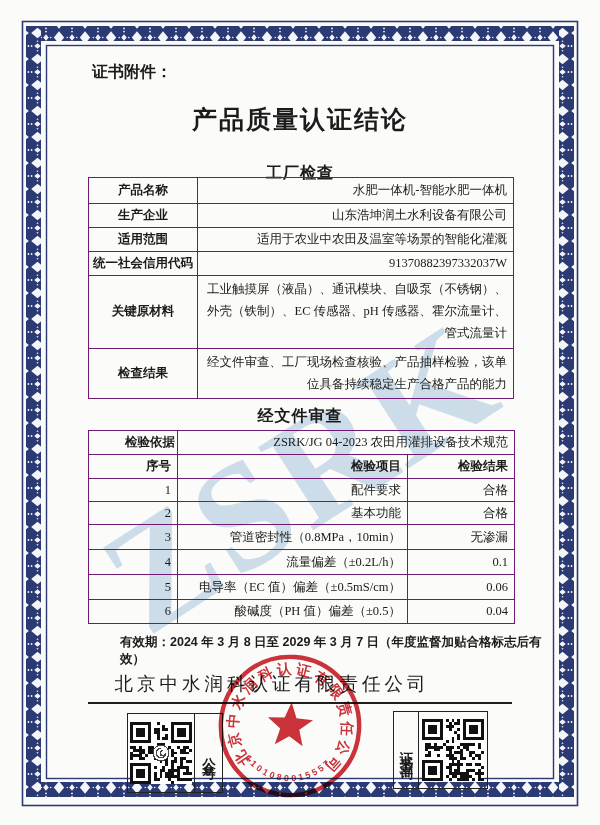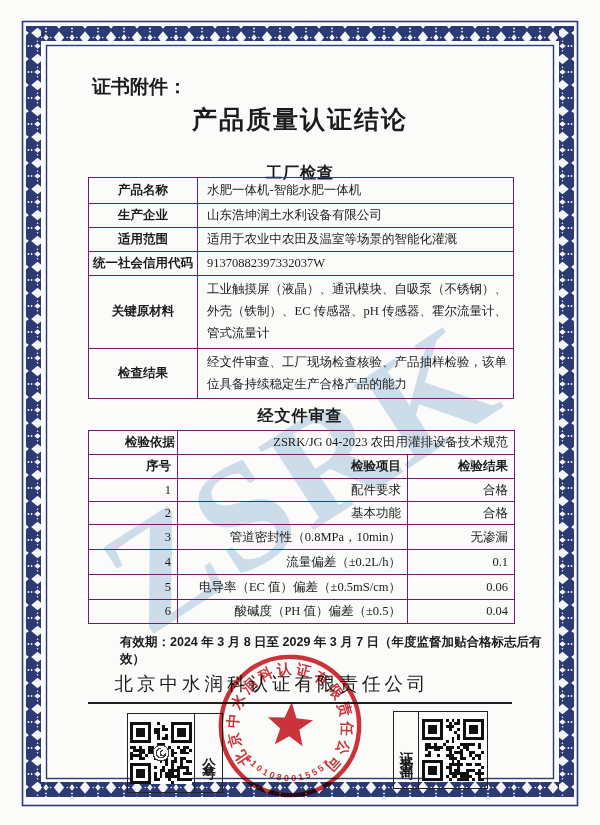--- a/index.html
+++ b/index.html
@@ -9,34 +9,34 @@
   }
   .border-layer{position:absolute;left:0;top:0;z-index:0;}
   .watermark{
     position:absolute;left:50%;top:478px;z-index:0;
     transform:translate(-50%,-50%) rotate(-33deg);
     font-family:"Liberation Serif",serif;font-weight:700;
     font-size:152px;letter-spacing:4px;color:rgba(158,192,218,0.5);
     white-space:nowrap;pointer-events:none;
   }
   .content{position:absolute;left:0;top:0;width:600px;height:825px;z-index:1;}
-  .attach{position:absolute;left:92px;top:74px;font-size:19px;font-weight:700;
+  .attach{position:absolute;left:92px;top:62px;font-size:16px;font-weight:700;
     font-family:Liberation Mono, monospace;}
   .title{position:absolute;left:0;top:103px;width:600px;text-align:center;
     font-size:25px;font-weight:700;letter-spacing:2px;font-family:"Liberation Sans",sans-serif;}
   .sec{position:absolute;width:600px;text-align:center;font-size:16px;font-weight:700;
     font-family:"Liberation Sans",sans-serif;letter-spacing:1px;}
   .sec1{top:163px;}
   .sec2{top:406px;}
   table{border-collapse:collapse;table-layout:fixed;position:absolute;left:88px;width:426px;}
   .t1{top:177px;}
   .t2{top:430px;}
   td{border:1px solid #701a75;font-size:12.5px;padding:1px 6px;overflow:hidden;}
   .lbl{font-family:"Liberation Sans",sans-serif;font-weight:700;text-align:center;padding:1px 2px;}
-  .t1 .val{text-align:left;padding-left:9px;}
+  .t1 .val{text-align:right;padding-left:9px;}
   .multi{line-height:1.75;padding-top:3px;padding-bottom:3px;}
   .t2 td{text-align:right;}
   .t2 .head td{font-family:Liberation Sans, sans-serif;font-weight:700;}
   .validity{position:absolute;left:92px;top:634px;width:440px;font-size:12.5px;font-weight:700;
     font-family:"Liberation Sans",sans-serif;margin-left:28px;}
   .company{position:absolute;left:0;top:671px;width:544px;text-align:center;
     font-size:18.5px;letter-spacing:4px;}
   .rule{position:absolute;left:88px;top:702px;width:424px;height:2px;background:#1e1e1e;}
   .qrbox{position:absolute;border:1.5px solid #222;display:flex;background:transparent;}
   .qrbox-left{left:127px;top:713px;width:94px;height:78px;}

